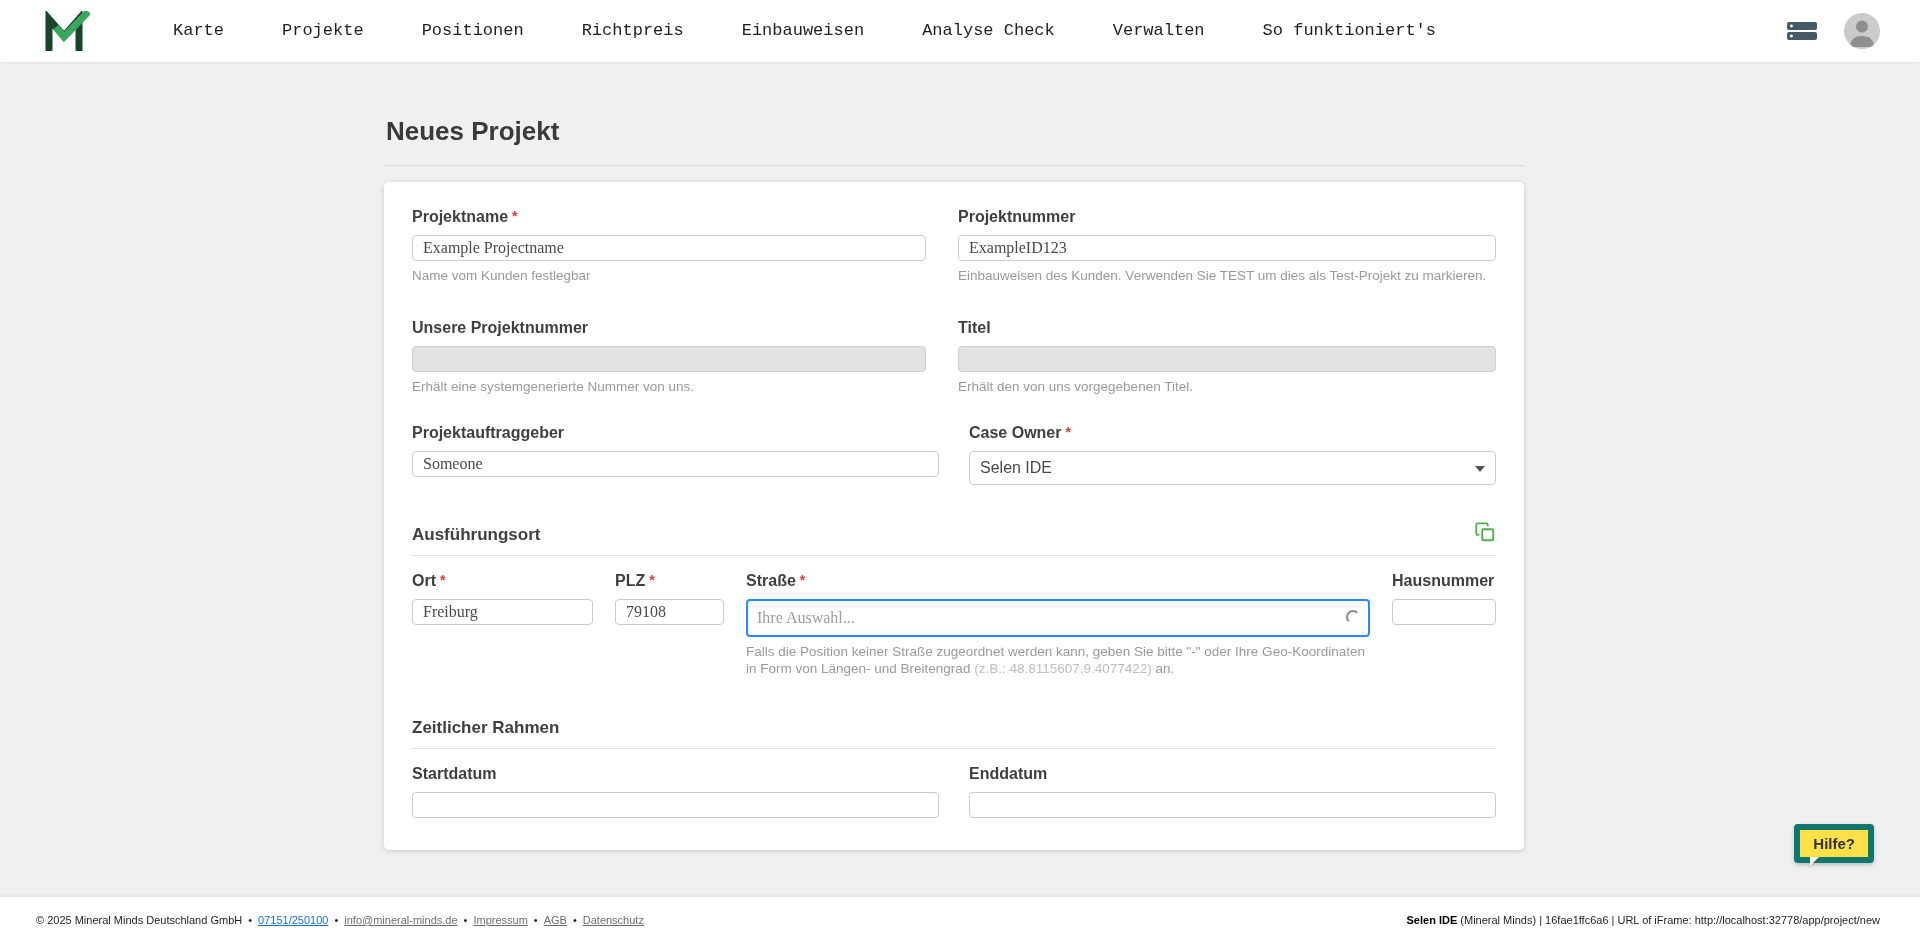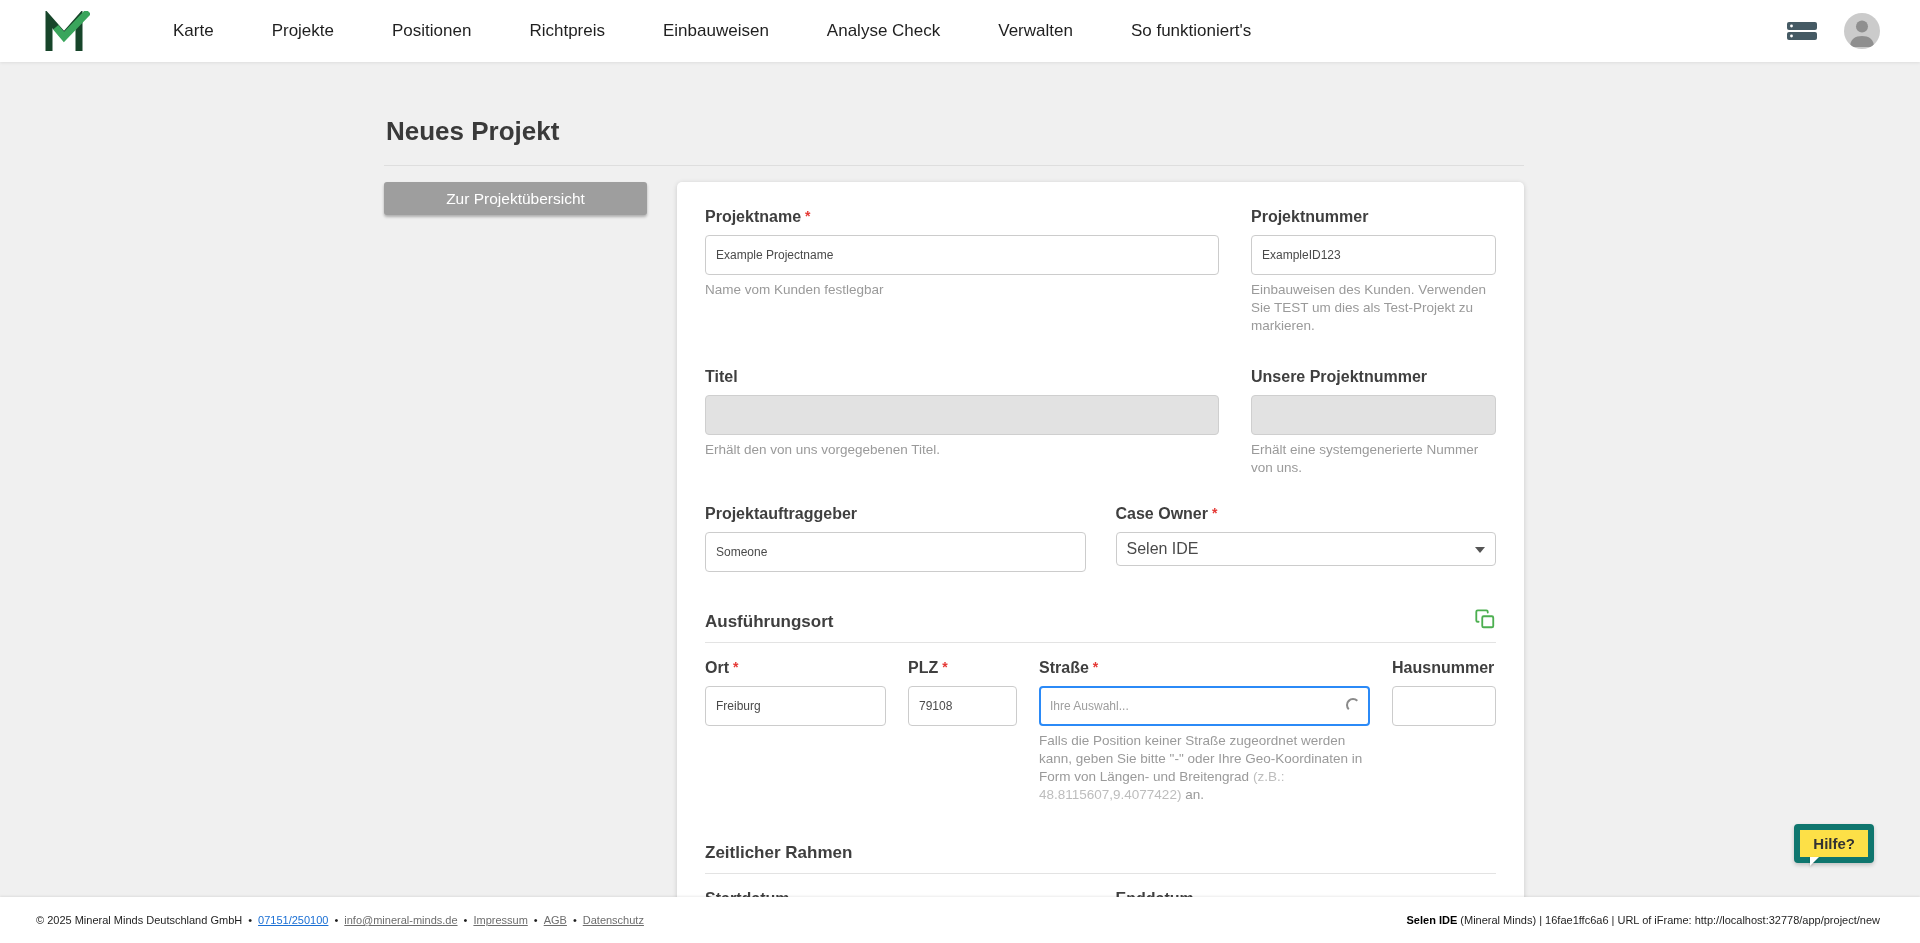--- a/index.html
+++ b/index.html
@@ -8,21 +8,21 @@
     width:1920px; height:943px; overflow:hidden;
     font-family:"Liberation Sans", sans-serif;
     background:#f0f0f0; color:#3f3f3f;
   }
   .app { display:flex; flex-direction:column; height:943px; }
 
   
   header {
     flex:0 0 auto; height:62px; background:#fff;
     display:flex; align-items:center; padding:0 40px 0 44px;
-    box-shadow:0 1px 3px rgba(0,0,0,0.08); position:relative; z-index:5;
+    box-shadow:0 1px 3px rgba(0,0,0,0.08); position:relative; z-index:5;font-family:Liberation Mono, monospace;
   }
   .logo { cursor:pointer; display:flex; align-items:center; }
   nav { display:flex; margin-left:54px; }
   .nav-item {
     padding:0 29px; font-size:17px; font-weight:500; color:#1f1f1f;
     line-height:62px; text-decoration:none; cursor:pointer; white-space:nowrap;
   }
   .nav-right { margin-left:auto; display:flex; align-items:center; gap:26px; }
   .icon-btn { cursor:pointer; display:flex; align-items:center; }
   .avatar {
@@ -50,22 +50,22 @@
 
   .grid-a { display:grid; grid-template-columns:514px 1fr; column-gap:32px; }
   .grid-b { display:grid; grid-template-columns:1fr 1fr; column-gap:30px; }
   .grid-c { display:grid; grid-template-columns:181px 109px 1fr 104px; column-gap:22px; }
   .mt-row { margin-top:34px; }
   .mt-row-sm { margin-top:28px; }
 
   .field label { display:block; font-size:16px; font-weight:700; color:#3f3f3f; margin-bottom:9px; }
   .req { color:#e53935; margin-left:4px; font-size:14px; vertical-align:top; }
   .input {
-    width:100%; height:40px; border:1px solid #ccc; border-radius:4px;
-    padding:0 10px; font-size:12px; color:#4a4a4a; font-family:Liberation Sans, sans-serif;
+    width:100%; height:26px; border:1px solid #ccc; border-radius:4px;
+    padding:0 10px; font-size:16px; color:#4a4a4a; font-family:Liberation Serif, serif;
     background:#fff; outline:none;
   }
   .input::placeholder { color:#9e9e9e; }
   .input:disabled { background:#e2e2e2; border-color:#cfcfcf; }
   .input.focused { border:2px solid #2b8af7; padding:17px 9px; }
   .helper { font-size:13.5px; color:#9a9a9a; line-height:1.32; margin-top:6px; }
   .helper .light { color:#bdbdbd; }
 
   .section-head { display:flex; align-items:center; justify-content:space-between; margin-top:34px; }
   .section-title { font-size:17px; font-weight:700; color:#3f3f3f;margin-top:6px; }
@@ -156,51 +156,48 @@
       </span>
     </div>
   </header>
 
   <main>
     <div class="content">
       <h1>Neues Projekt</h1>
       <div class="title-divider"></div>
 
       <div class="body-row">
-        <div class="left-col">
-          <button class="back-btn">Zur Projektübersicht</button>
-        </div>
 
         <div class="card">
 
           <div class="grid-a">
             <div class="field">
               <label>
                 <span>Projektname</span><span class="req">*</span>
               </label>
               <input class="input" value="Example Projectname" style="">
               <div class="helper">Name vom Kunden festlegbar</div>
             </div>
             <div class="field">
               <label>Projektnummer</label>
               <input class="input" value="ExampleID123" style="">
               <div class="helper">Einbauweisen des Kunden. Verwenden Sie TEST um dies als Test-Projekt zu markieren.</div>
             </div>
           </div>
 
           <div class="grid-a mt-row">
             <div class="field">
+              <label>Unsere Projektnummer</label>
+              <input class="input" disabled="" value="" style="">
+              <div class="helper">Erhält eine systemgenerierte Nummer von uns.</div>
+            </div>
+            <div class="field">
               <label>Titel</label>
               <input class="input" disabled="" value="" style="">
               <div class="helper">Erhält den von uns vorgegebenen Titel.</div>
-            </div>
-            <div class="field">
-              <label>Unsere Projektnummer</label>
-              <input class="input" disabled="" value="" style="">
-              <div class="helper">Erhält eine systemgenerierte Nummer von uns.</div>
             </div>
           </div>
 
           <div class="grid-b mt-row-sm">
             <div class="field">
               <label>Projektauftraggeber</label>
               <input class="input" value="Someone" style="">
             </div>
             <div class="field">
               <label>

